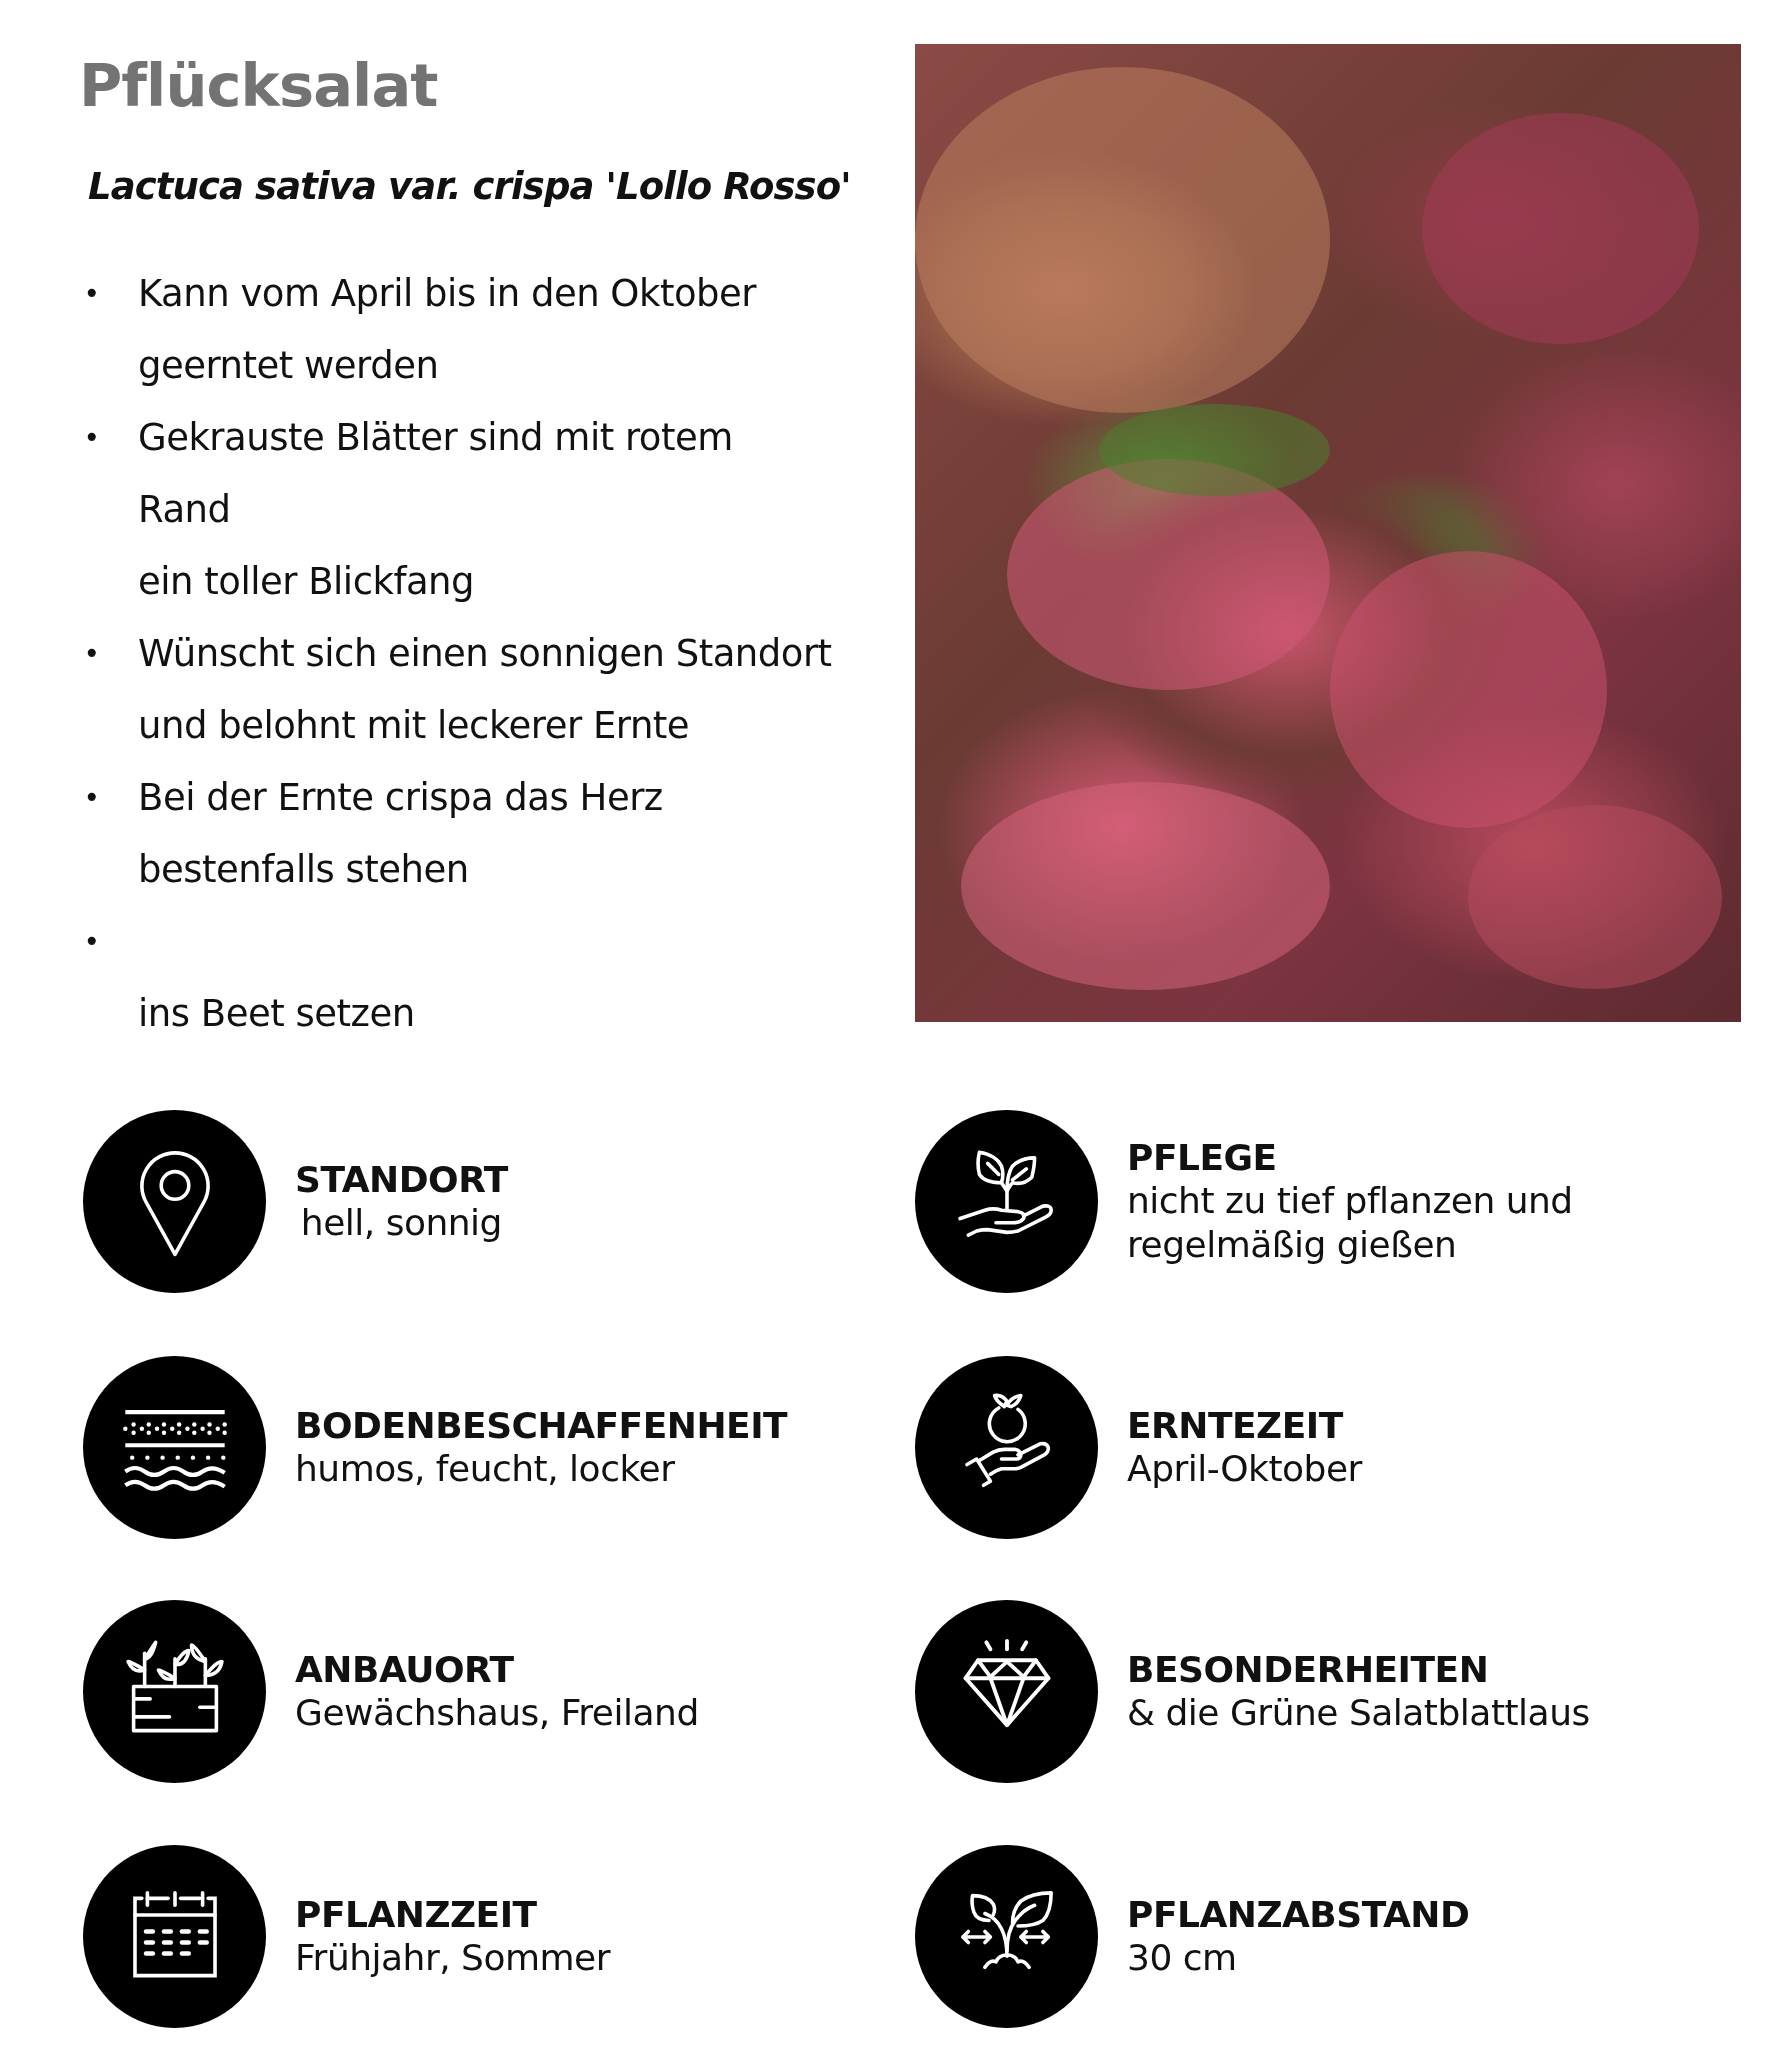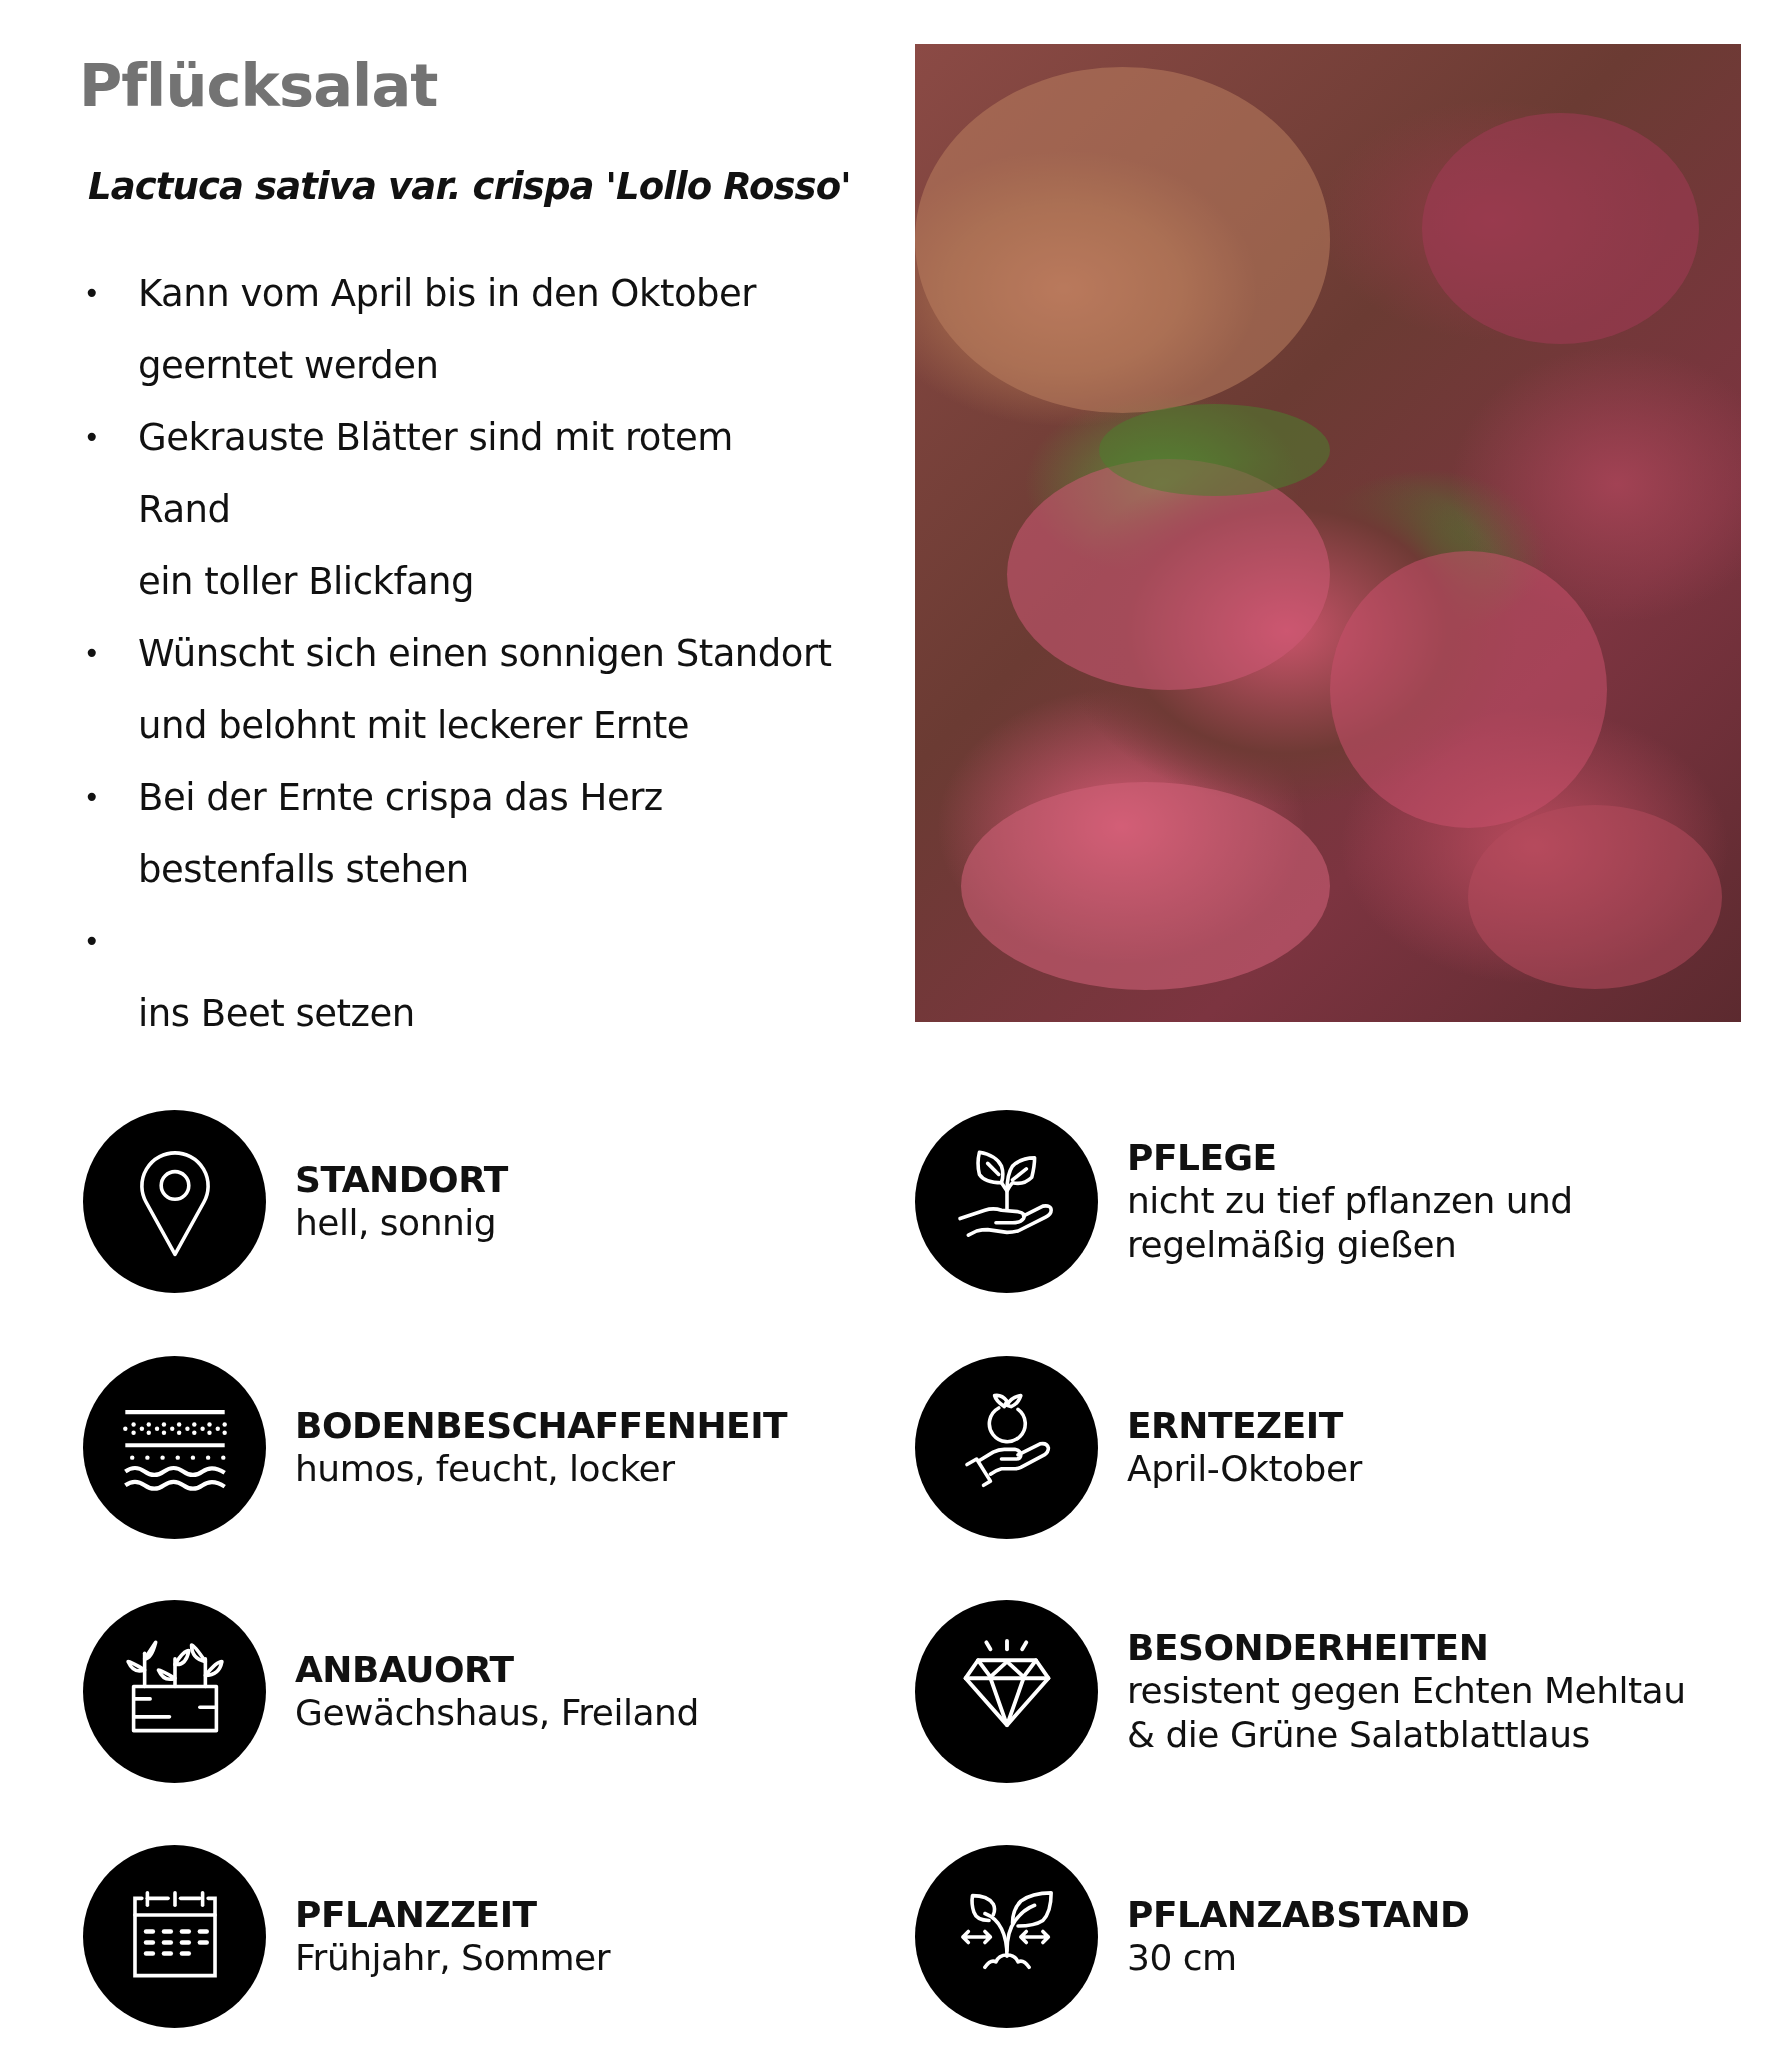--- a/index.html
+++ b/index.html
@@ -49,21 +49,21 @@
 <div class="photo">
   <div class="frill" style="left:507px;top:69px;width:277px;height:231px;background:#a23a55;"></div>
   <div class="frill" style="left:92px;top:415px;width:323px;height:231px;background:#d05a77;"></div>
   <div class="frill" style="left:415px;top:507px;width:277px;height:277px;background:#c9506b;"></div>
   <div class="frill" style="left:46px;top:738px;width:369px;height:208px;background:#d4627a;"></div>
   <div class="frill" style="left:553px;top:761px;width:254px;height:184px;background:#b54a5c;"></div>
   <div class="frill" style="left:0px;top:23px;width:415px;height:346px;background:#b97d5f;"></div>
   <div class="frill" style="left:184px;top:360px;width:231px;height:92px;background:#4c7e2e;"></div>
 </div>
 
-<div class="feature" style="left:83px;top:1110px;">
+<div class="feature" style="left:83px;top:1110px;text-align:center;">
   <div class="circle">
     <svg viewBox="0 0 100 100" fill="none" stroke="#fff" stroke-width="2.6" stroke-linejoin="round">
       <path d="M50 88 L29 50 A24 24 0 1 1 71 50 Z"></path>
       <circle cx="50" cy="38" r="10"></circle>
     </svg>
   </div>
   <div class="text">
     <div class="head">STANDORT</div>
     <div class="val">hell, sonnig</div>
   </div>
@@ -212,21 +212,20 @@
         <line x1="50" y1="13" x2="50" y2="19"></line>
         <line x1="64" y1="14" x2="61" y2="19"></line>
       <path d="M29 27 H71 L80 40 L50 74 L20 40 Z"></path>
       <line x1="20" y1="40" x2="80" y2="40"></line>
       <path d="M29 27 L38 39 L50 28 L62 39 L71 27"></path>
       <path d="M38 40 L50 74 L62 40"></path>
     </svg>
   </div>
   <div class="text">
     <div class="head">BESONDERHEITEN</div>
-    <div class="val">resistent gegen Echten Mehltau</div>
     <div class="val">&amp; die Grüne Salatblattlaus</div>
   </div>
 </div>
 
 <div class="feature" style="left:915px;top:1845px;">
   <div class="circle">
     <svg viewBox="0 0 100 100" fill="none" stroke="#fff" stroke-width="2.6" stroke-linejoin="round" stroke-linecap="round">
       <path d="M50 64 Q50 52 46 44 Q42 36 34 33"></path>
       <path d="M50 60 Q50 46 56 38 Q62 30 70 27"></path>
       <path d="M37 38 Q28 38 26 32 Q24 26 25 20 Q36 20 40 26 Q42 30 40 34"></path>

